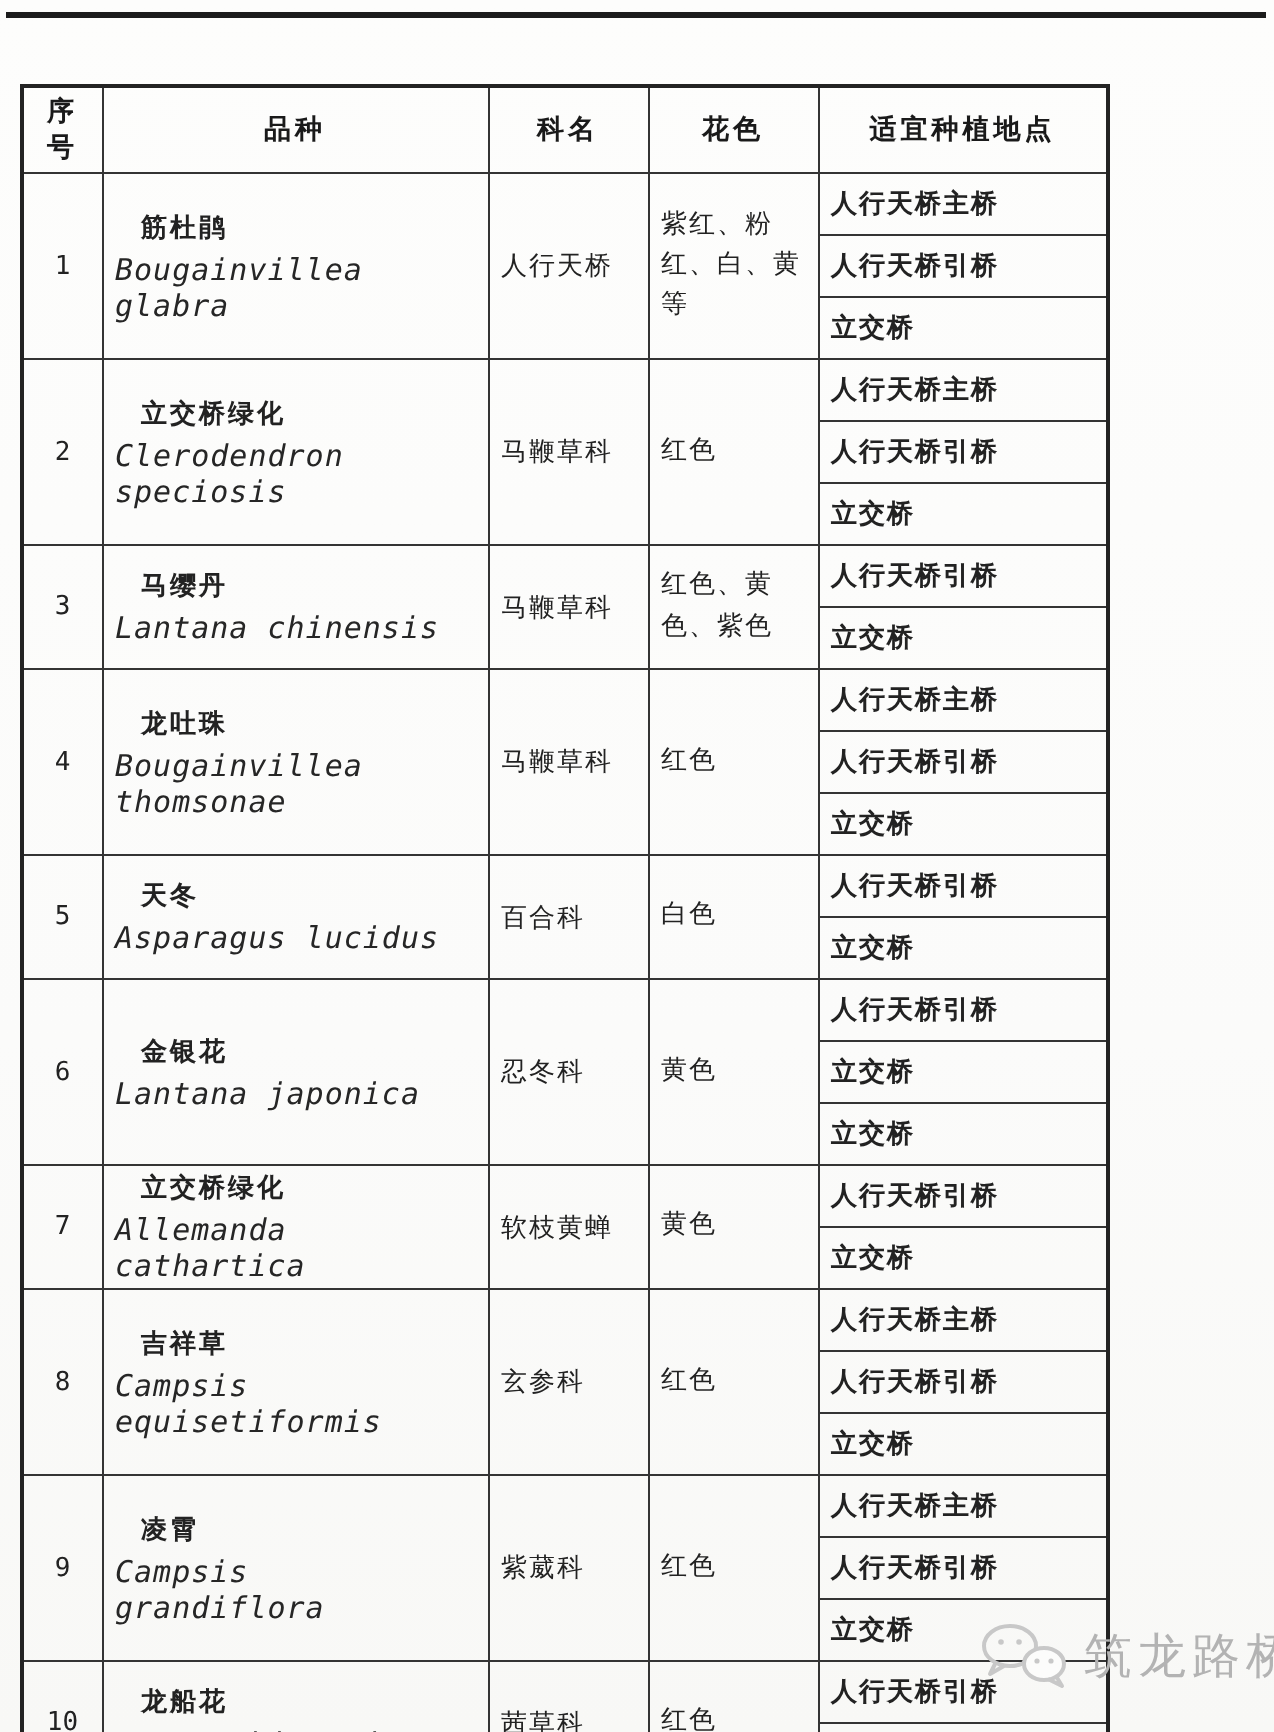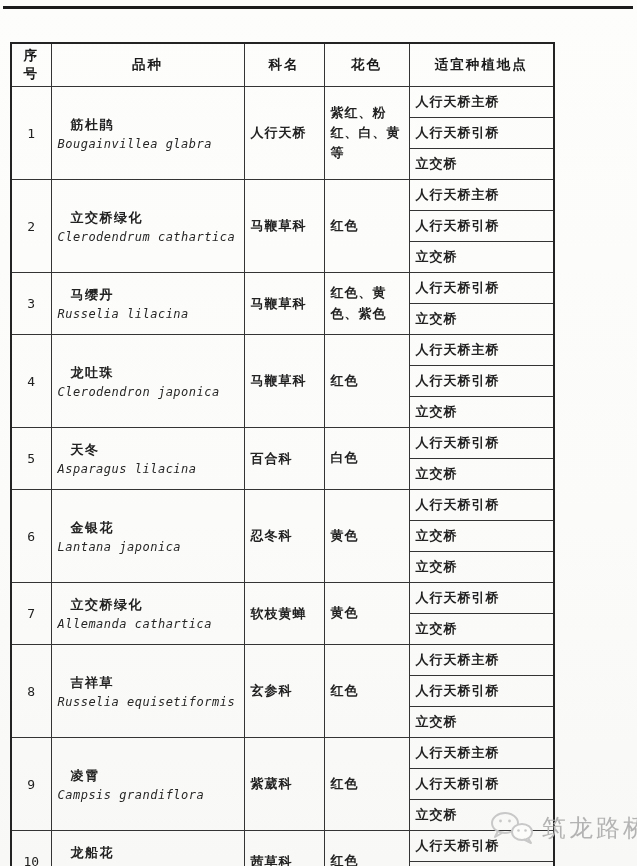--- a/index.html
+++ b/index.html
@@ -39,23 +39,23 @@
     height:38px;
     font-size:13.5px;font-weight:700;letter-spacing:2px;
     text-align:center;color:#1a1a1a;
   }
   .plant-table td{font-size:13px;color:#222;}
   .cell-index{text-align:center;font-family:"DejaVu Sans Mono",monospace;font-size:13px;}
   .cell-species{padding-left:8px;}
   .species-zh{letter-spacing:1.5px;font-weight:700;margin-bottom:3px;padding-left:13px;}
   .species-latin{
     font-family:"DejaVu Sans Mono","Liberation Mono",monospace;
-    font-style:italic;font-size:12px;letter-spacing:0.5px;color:#262626;
-  }
-  .cell-family,.cell-color{letter-spacing:1px;font-weight:700;}
+    font-style:italic;font-size:15px;letter-spacing:0.5px;color:#262626;
+  }
+  .cell-family,.cell-color{letter-spacing:1px;font-weight:400;}
   .cell-color{line-height:1.55;}
   .cell-location{height:26px;letter-spacing:1px;font-weight:600;font-family:Liberation Mono, monospace;}
   .watermark{
     position:absolute;left:488px;top:810px;
     display:flex;align-items:center;gap:6px;
   }
   .watermark-label{
     font-size:24px;color:#b3b3b3;letter-spacing:3px;white-space:nowrap;
     font-family:"DejaVu Sans",sans-serif;
   }
@@ -99,66 +99,66 @@
         <tr>
           <td class="cell-location">人行天桥引桥</td>
         </tr>
         <tr>
           <td class="cell-location">立交桥</td>
         </tr>
         <tr>
           <td class="cell-index" rowspan="3">2</td>
           <td class="cell-species" rowspan="3">
             <div class="species-zh">立交桥绿化</div>
-            <div class="species-latin">Clerodendrum cathartica</div>
+            <div class="species-latin">Clerodendron speciosis</div>
           </td>
           <td class="cell-family" rowspan="3">马鞭草科</td>
           <td class="cell-color" rowspan="3">红色</td>
           <td class="cell-location">人行天桥主桥</td>
         </tr>
         <tr>
           <td class="cell-location">人行天桥引桥</td>
         </tr>
         <tr>
           <td class="cell-location">立交桥</td>
         </tr>
         <tr>
           <td class="cell-index" rowspan="2">3</td>
           <td class="cell-species" rowspan="2">
             <div class="species-zh">马缨丹</div>
-            <div class="species-latin">Russelia lilacina</div>
+            <div class="species-latin">Lantana chinensis</div>
           </td>
           <td class="cell-family" rowspan="2">马鞭草科</td>
           <td class="cell-color" rowspan="2">红色、黄色、紫色</td>
           <td class="cell-location">人行天桥引桥</td>
         </tr>
         <tr>
           <td class="cell-location">立交桥</td>
         </tr>
         <tr>
           <td class="cell-index" rowspan="3">4</td>
           <td class="cell-species" rowspan="3">
             <div class="species-zh">龙吐珠</div>
-            <div class="species-latin">Clerodendron japonica</div>
+            <div class="species-latin">Bougainvillea thomsonae</div>
           </td>
           <td class="cell-family" rowspan="3">马鞭草科</td>
           <td class="cell-color" rowspan="3">红色</td>
           <td class="cell-location">人行天桥主桥</td>
         </tr>
         <tr>
           <td class="cell-location">人行天桥引桥</td>
         </tr>
         <tr>
           <td class="cell-location">立交桥</td>
         </tr>
         <tr>
           <td class="cell-index" rowspan="2">5</td>
           <td class="cell-species" rowspan="2">
             <div class="species-zh">天冬</div>
-            <div class="species-latin">Asparagus lilacina</div>
+            <div class="species-latin">Asparagus lucidus</div>
           </td>
           <td class="cell-family" rowspan="2">百合科</td>
           <td class="cell-color" rowspan="2">白色</td>
           <td class="cell-location">人行天桥引桥</td>
         </tr>
         <tr>
           <td class="cell-location">立交桥</td>
         </tr>
         <tr>
           <td class="cell-index" rowspan="3">6</td>
@@ -186,21 +186,21 @@
           <td class="cell-color" rowspan="2">黄色</td>
           <td class="cell-location">人行天桥引桥</td>
         </tr>
         <tr>
           <td class="cell-location">立交桥</td>
         </tr>
         <tr>
           <td class="cell-index" rowspan="3">8</td>
           <td class="cell-species" rowspan="3">
             <div class="species-zh">吉祥草</div>
-            <div class="species-latin">Russelia equisetiformis</div>
+            <div class="species-latin">Campsis equisetiformis</div>
           </td>
           <td class="cell-family" rowspan="3">玄参科</td>
           <td class="cell-color" rowspan="3">红色</td>
           <td class="cell-location">人行天桥主桥</td>
         </tr>
         <tr>
           <td class="cell-location">人行天桥引桥</td>
         </tr>
         <tr>
           <td class="cell-location">立交桥</td>

